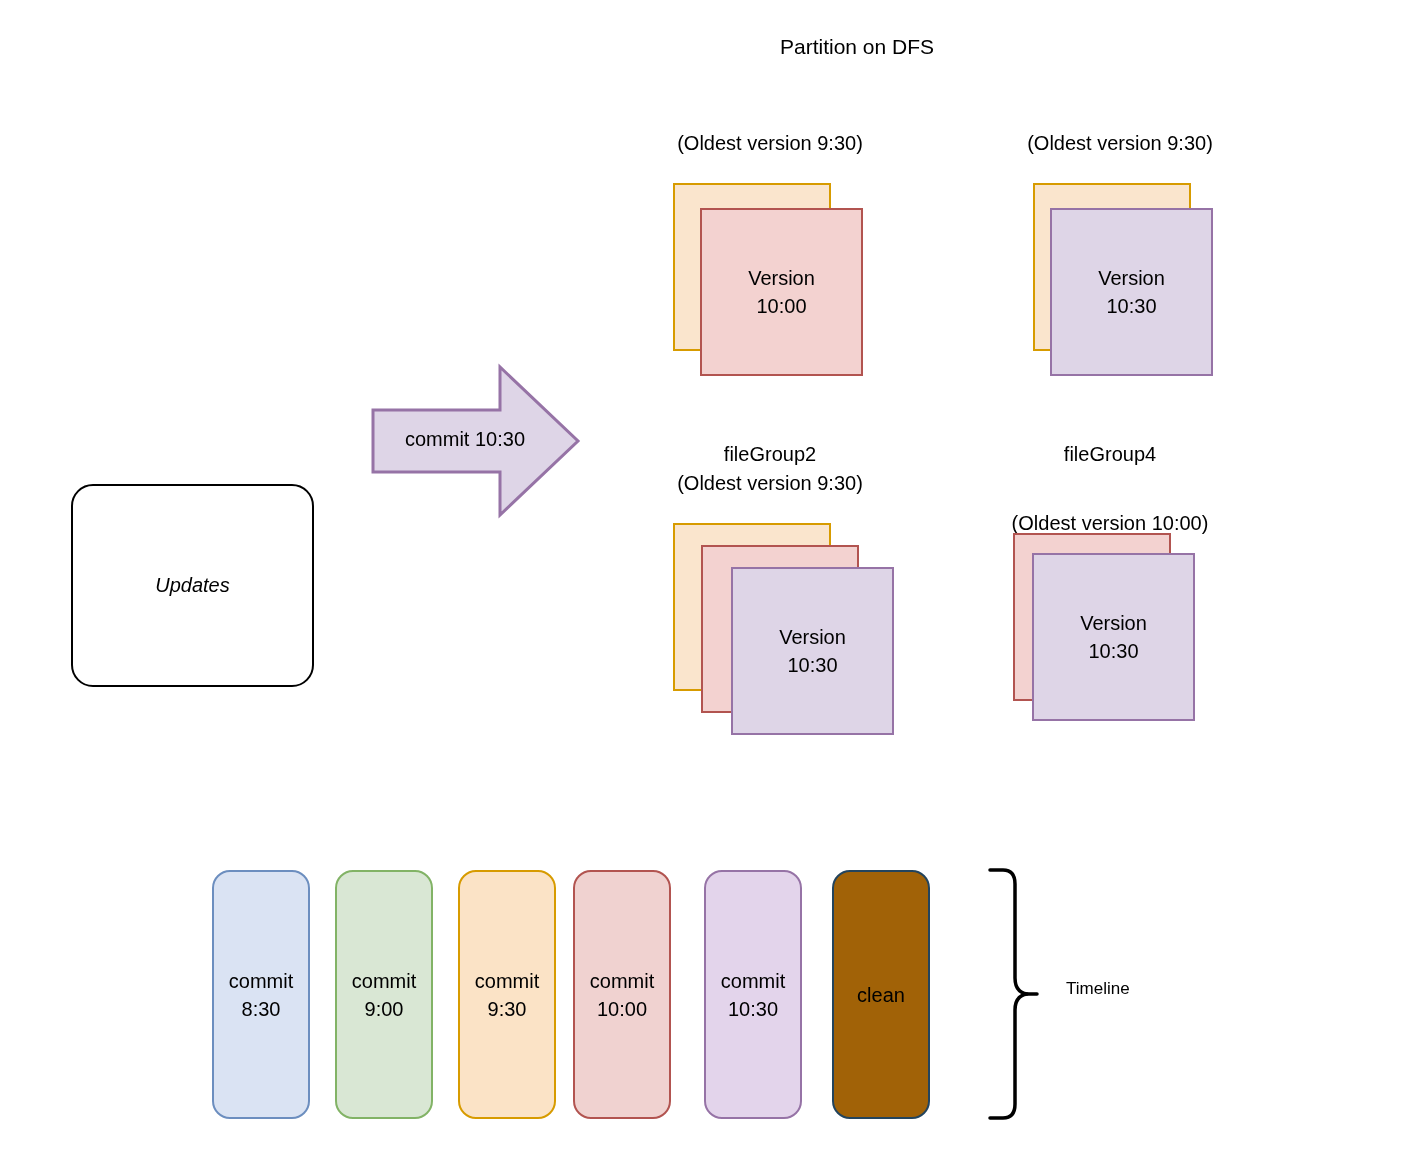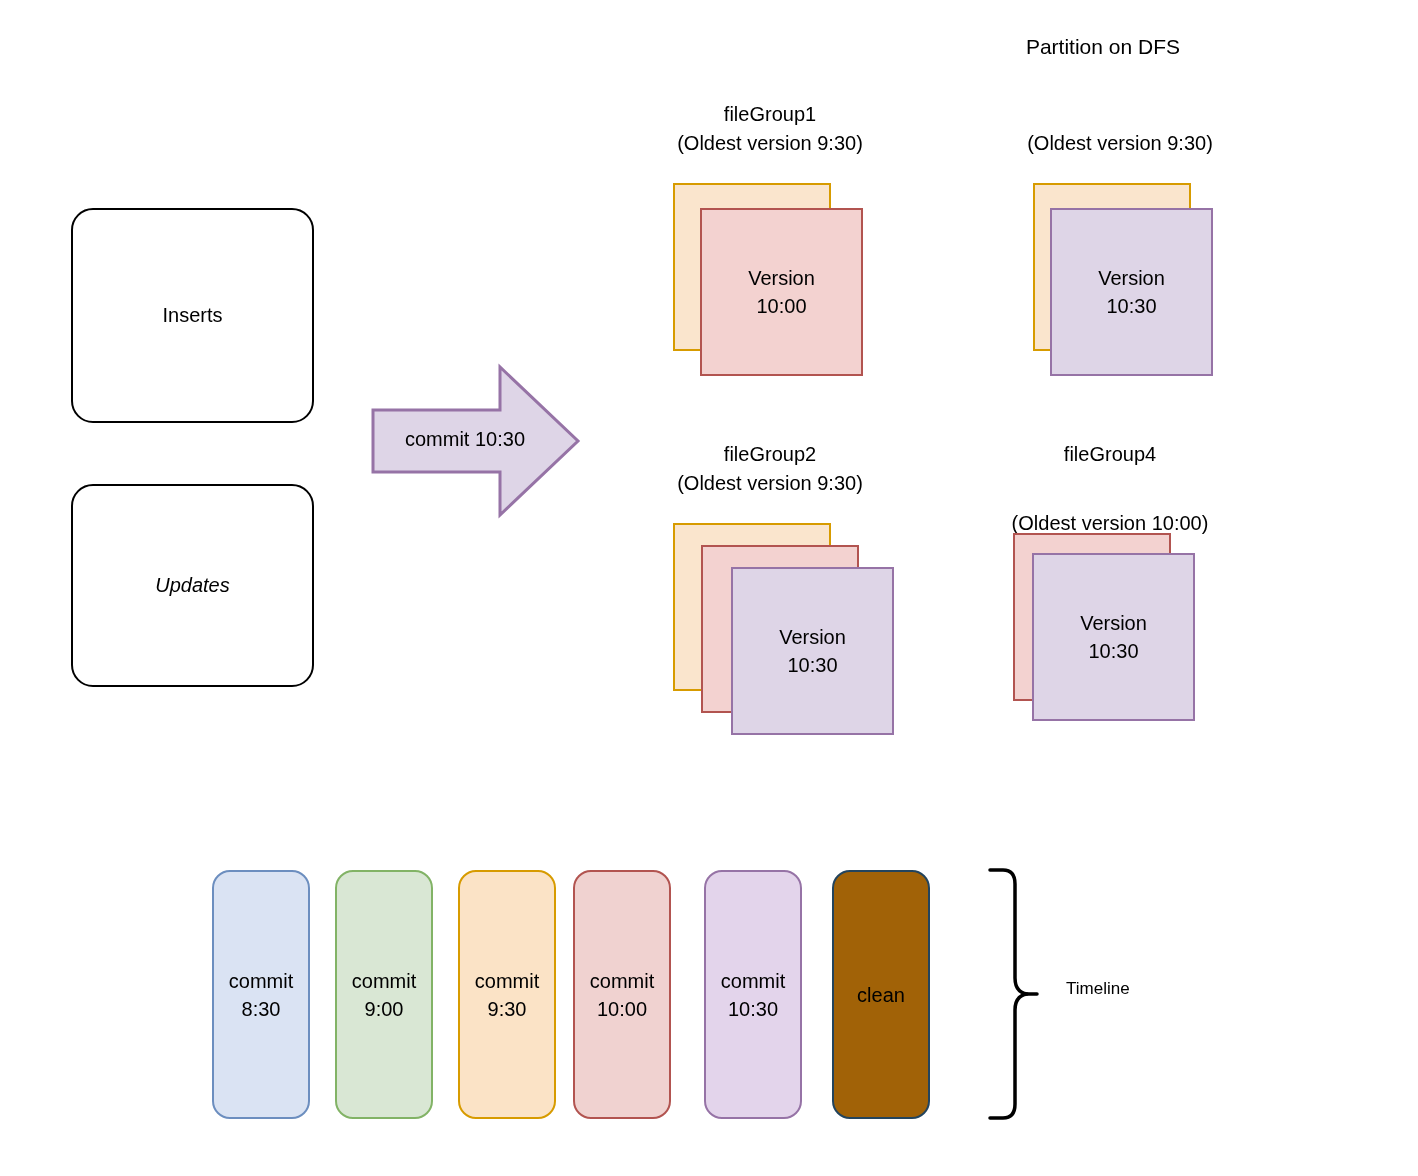--- a/index.html
+++ b/index.html
@@ -17,21 +17,21 @@
     height: 1176px;
     overflow: hidden;
     background: #ffffff;
   }
   .abs { position: absolute; }
 
   
   .title {
     font-size: 21px;
     line-height: 26px;
-    text-align: right;
+    text-align: left;
     white-space: nowrap;
   }
   .fg-label {
     font-size: 20px;
     line-height: 29px;
     text-align: center;
     white-space: nowrap;
   }
   .timeline-label {
     font-size: 17px;
@@ -97,36 +97,32 @@
   .tl-bar.purple { background: #e3d4eb; border-color: #9673a6; }
   .tl-bar.slate  { background: #a16207; border-color: #23445d; }
 </style>
 </head>
 <body>
 
 <div id="canvas">
 
   <div class="abs title" style="left:780px; top:34px; width:400px;">Partition on DFS</div>
 
-  <div class="abs src-box" style="left:71px; top:208px; width:243px; height:215px;">
-    <span>Inserts</span>
-  </div>
 
   <div class="abs src-box" style="left:71px; top:484px; width:243px; height:203px;font-style:italic;">
     <span>Updates</span>
   </div>
 
   <div class="abs arrow-wrap" style="left:370px; top:362px; width:212px; height:158px;">
     <svg width="212" height="158" viewBox="0 0 212 158">
       <polygon points="3,48 130,48 130,5 208,79 130,153 130,110 3,110" fill="#ded5e7" stroke="#9673a6" stroke-width="3" stroke-linejoin="miter"></polygon>
     </svg>
     <div class="abs arrow-text" style="left:0px; top:66px; width:190px;">commit 10:30</div>
   </div>
 
-  <div class="abs fg-label" style="left:590px; top:100px; width:360px;">fileGroup1</div>
   <div class="abs fg-label" style="left:590px; top:129px; width:360px;">(Oldest version 9:30)</div>
 
   <div class="abs" style="left:660px; top:175px; width:230px; height:205px;">
     <div class="abs card orange" style="left:13px; top:8px; width:158px; height:168px;">
       <span class="card-text"></span>
     </div>
     <div class="abs card red" style="left:40px; top:33px; width:163px; height:168px;">
       <span class="card-text">Version
 10:00</span>
     </div>

